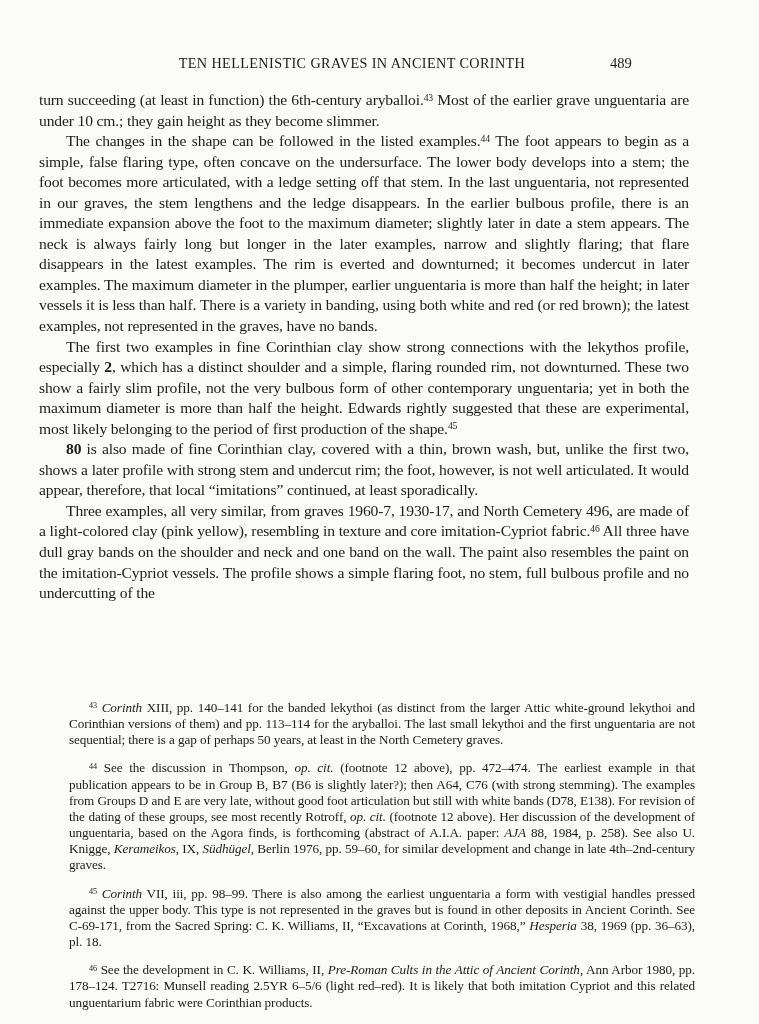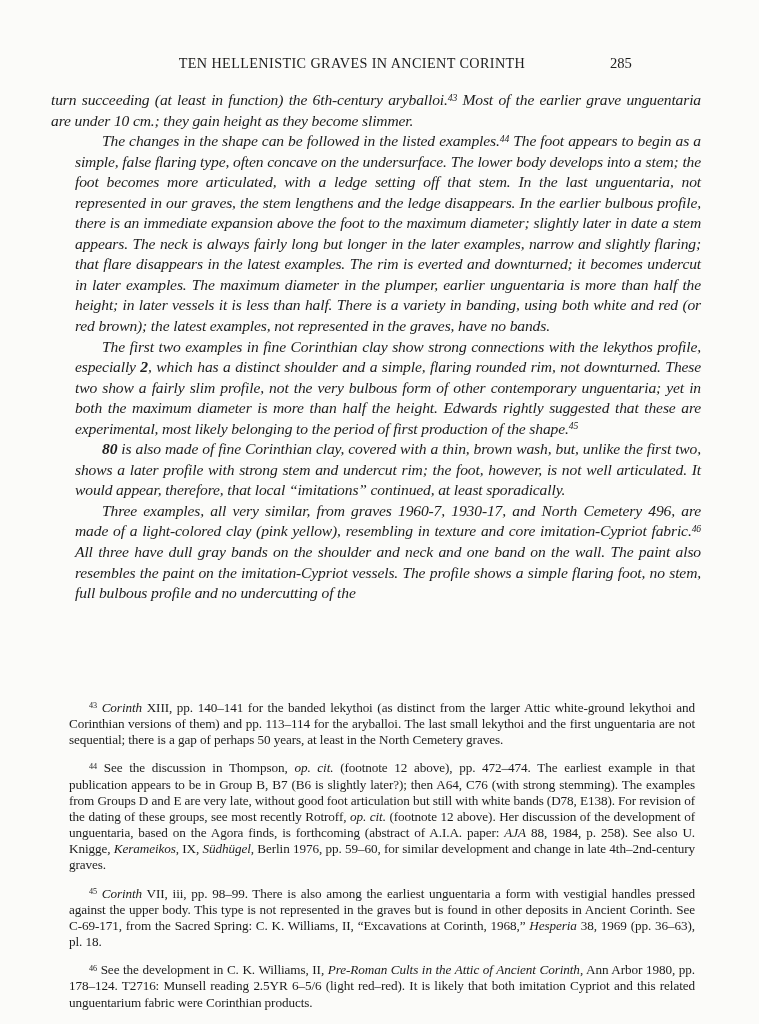--- a/index.html
+++ b/index.html
@@ -46,37 +46,35 @@
     top: 0;
     left: 610px;
     font-size: 14.6px;
     color: #1c1c1c;
   }
 
   
   .body-text {
     position: absolute;
     top: 90px;
-    left: 51px;
+    left: 39px;
     width: 650px;
     text-align: justify;
     font-size: 15.6px;
     line-height: 20.55px;
     letter-spacing: -0.15px;
     hyphens: auto;
-    font-style: italic;
     -webkit-hyphens: auto;
   }
   .body-text p.para {
     margin: 0;
     padding: 0;
   }
   .body-text p.para.indent {
     text-indent: 27px;
-    margin-left: 24px;
   }
 
   
   .footnotes {
     position: absolute;
     top: 688px;
     left: 57px;
     width: 650px;
     text-align: justify;
     font-size: 13.2px;
@@ -101,21 +99,21 @@
   em { font-style: italic; }
   strong { font-weight: bold; }
 </style>
 </head>
 <body>
 
 <div class="page">
 
   <div class="running-head">
     <span class="head-title">TEN HELLENISTIC GRAVES IN ANCIENT CORINTH</span>
-    <span class="page-num">285</span>
+    <span class="page-num">489</span>
   </div>
 
   <div class="body-text">
     <p class="para"><span>turn succeeding (at least in function) the 6th-century aryballoi.</span><sup class="fnref">43</sup><span> Most of the earlier grave unguentaria are under 10 cm.; they gain height as they become slimmer.</span></p>
     <p class="para indent"><span>The changes in the shape can be followed in the listed examples.</span><sup class="fnref">44</sup><span> The foot appears to begin as a simple, false flaring type, often concave on the undersurface. The lower body develops into a stem; the foot becomes more articulated, with a ledge setting off that stem. In the last unguentaria, not represented in our graves, the stem lengthens and the ledge disappears. In the earlier bulbous profile, there is an immediate expansion above the foot to the maximum diameter; slightly later in date a stem appears. The neck is always fairly long but longer in the later examples, narrow and slightly flaring; that flare disappears in the latest examples. The rim is everted and downturned; it becomes undercut in later examples. The maximum diameter in the plumper, earlier unguentaria is more than half the height; in later vessels it is less than half. There is a variety in banding, using both white and red (or red brown); the latest examples, not represented in the graves, have no bands.</span></p>
     <p class="para indent"><span>The first two examples in fine Corinthian clay show strong connections with the lekythos profile, especially </span><strong>2</strong><span>, which has a distinct shoulder and a simple, flaring rounded rim, not downturned. These two show a fairly slim profile, not the very bulbous form of other contemporary unguentaria; yet in both the maximum diameter is more than half the height. Edwards rightly suggested that these are experimental, most likely belonging to the period of first production of the shape.</span><sup class="fnref">45</sup></p>
     <p class="para indent"><strong>80</strong><span> is also made of fine Corinthian clay, covered with a thin, brown wash, but, unlike the first two, shows a later profile with strong stem and undercut rim; the foot, however, is not well articulated. It would appear, therefore, that local “imitations” continued, at least sporadically.</span></p>
     <p class="para indent"><span>Three examples, all very similar, from graves 1960-7, 1930-17, and North Cemetery 496, are made of a light-colored clay (pink yellow), resembling in texture and core imitation-Cypriot fabric.</span><sup class="fnref">46</sup><span> All three have dull gray bands on the shoulder and neck and one band on the wall. The paint also resembles the paint on the imitation-Cypriot vessels. The profile shows a simple flaring foot, no stem, full bulbous profile and no undercutting of the</span></p>
   </div>
 

